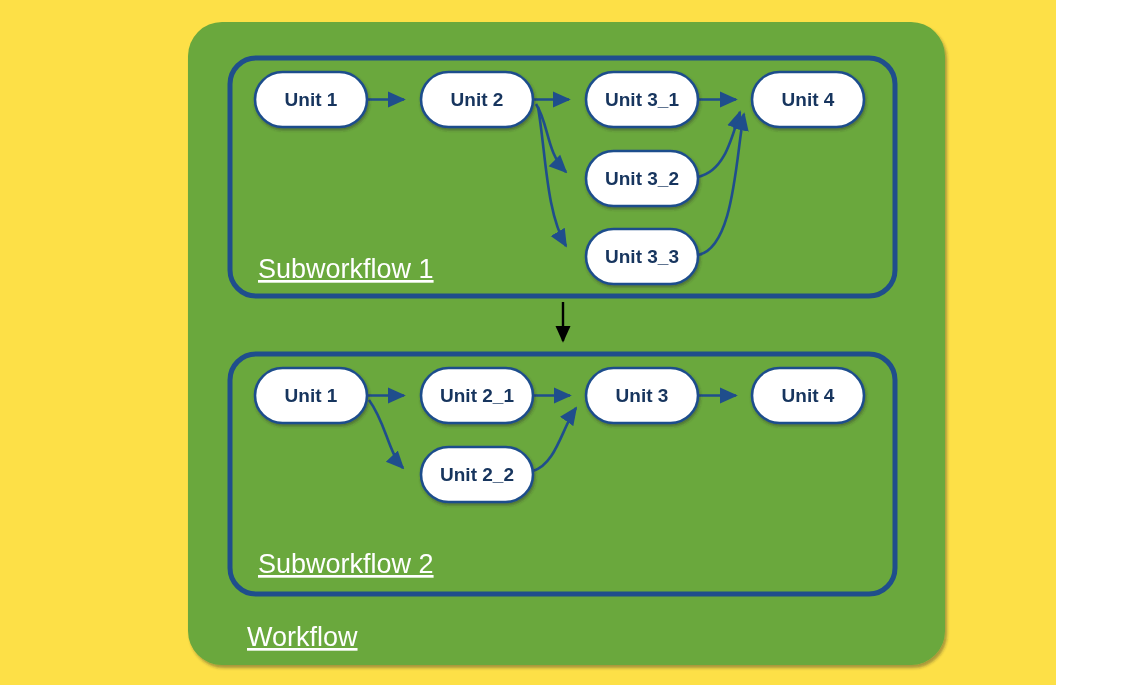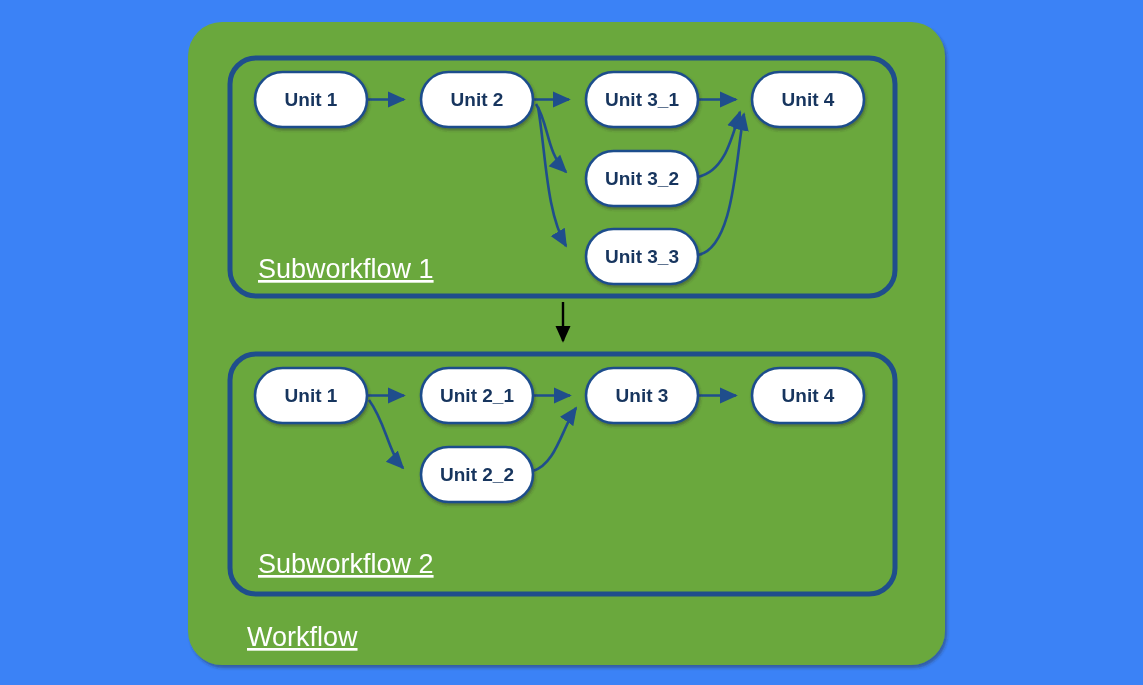--- a/index.html
+++ b/index.html
@@ -8,23 +8,23 @@
     background: #ffffff;
   }
   body {
     width: 1143px;
     height: 685px;
     font-family: "Liberation Sans", sans-serif;
     overflow: hidden;
   }
   #canvas {
     position: relative;
-    width: 1143px;
+    width: 1056px;
     height: 685px;
-    background: #3b82f6;
+    background: #fde047;
   }
   svg.diagram {
     position: absolute;
     top: 0;
     left: 0;
     width: 1143px;
     height: 685px;
   }
   .node-label {
     font-family: "Liberation Sans", sans-serif;

